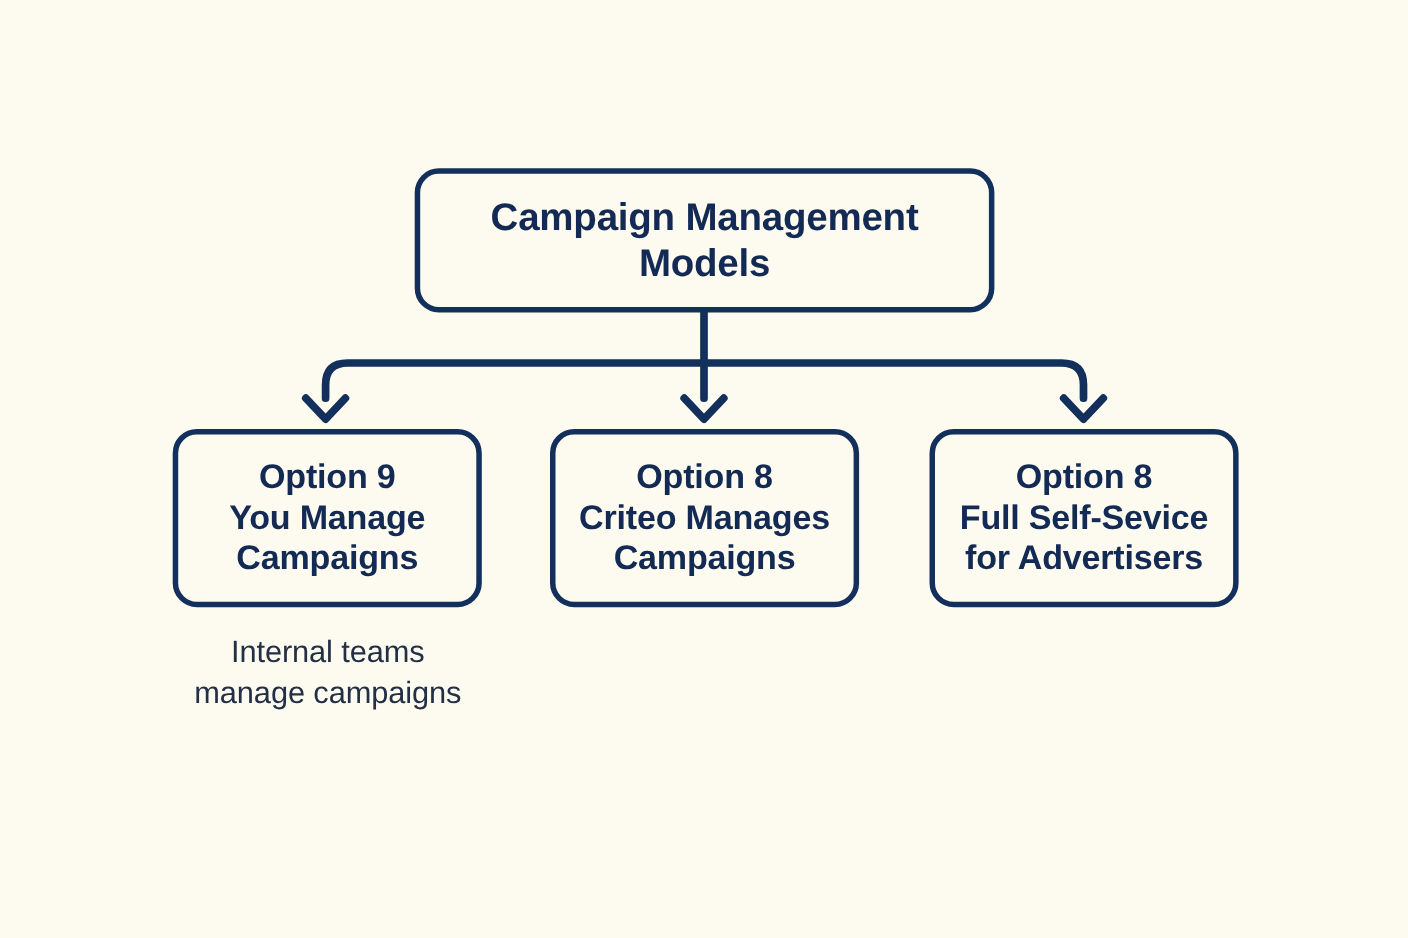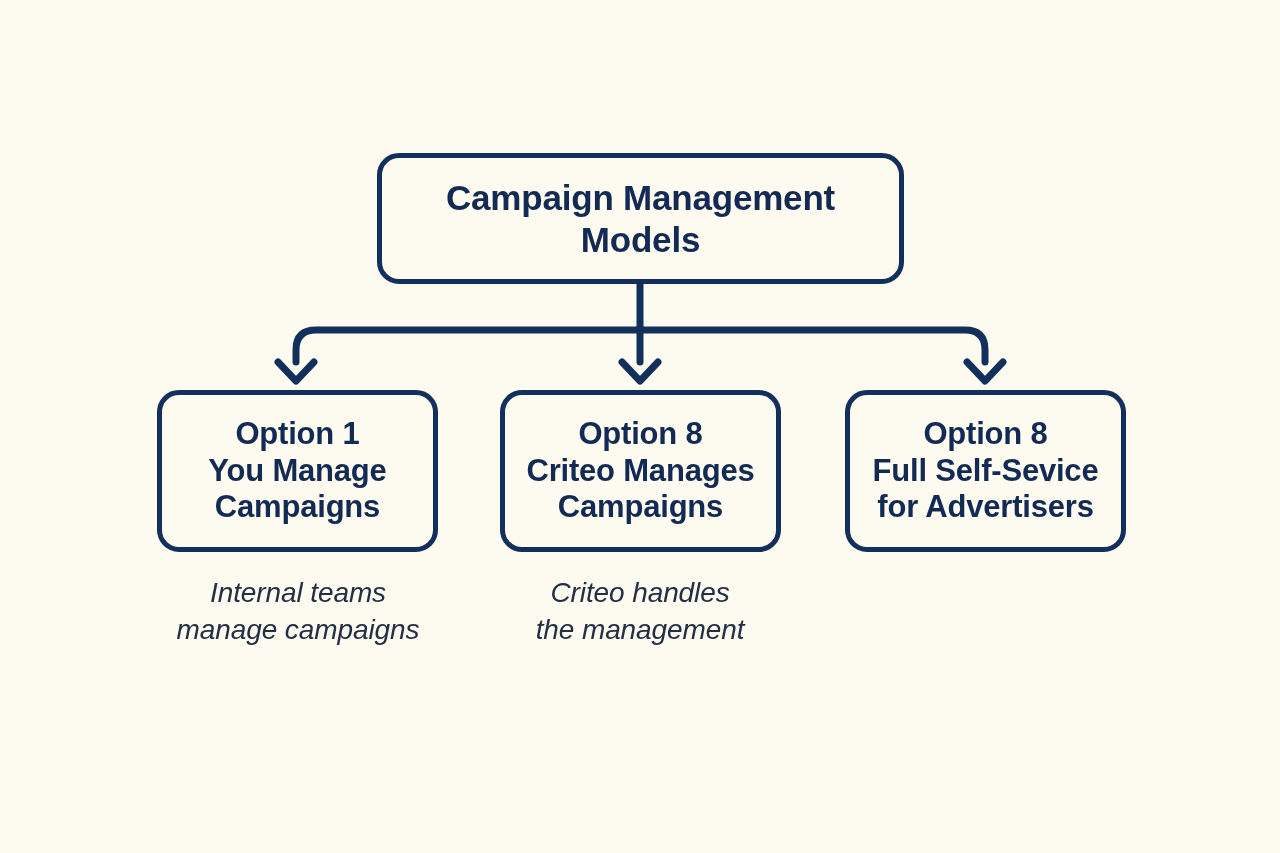--- a/index.html
+++ b/index.html
@@ -78,21 +78,20 @@
     position: absolute;
     top: 574px;
     width: 340px;
     text-align: center;
     color: #232F45;
     font-size: 28px;
     font-weight: normal;
     line-height: 1.33;
     white-space: pre-line;
     letter-spacing: -0.1px;
-    font-style: italic;
   }
 
   #caption-1 { left: 128px; }
   #caption-2 { left: 470px; }
   #caption-3 { left: 820px; }
 </style>
 </head>
 <body>
 
 <div id="diagram-root">
@@ -112,35 +111,33 @@
       <path d="M967,362 L985,381 L1003,362"></path>
     </g>
   </svg>
 
   <div class="node-box" id="root-node">
     <span class="node-text">Campaign Management
 Models</span>
   </div>
 
   <div class="node-box option-node" id="option-node-1">
-    <span class="node-text">Option 1
+    <span class="node-text">Option 9
 You Manage
 Campaigns</span>
   </div>
 
   <div class="node-box option-node" id="option-node-2">
     <span class="node-text">Option 8
 Criteo Manages
 Campaigns</span>
   </div>
 
   <div class="node-box option-node" id="option-node-3">
     <span class="node-text">Option 8
 Full Self-Sevice
 for Advertisers</span>
   </div>
 
   <div class="caption" id="caption-1">Internal teams
 manage campaigns</div>
-  <div class="caption" id="caption-2">Criteo handles
-the management</div>
 
 </div>
 
 </body></html>

